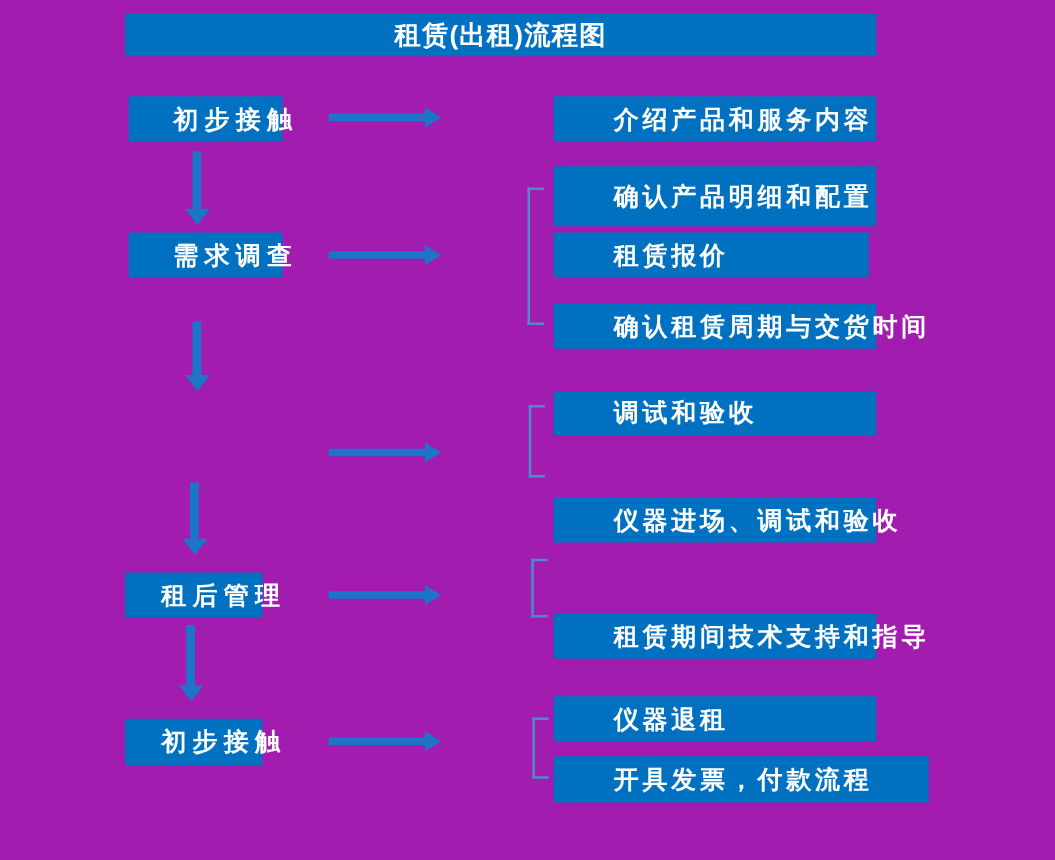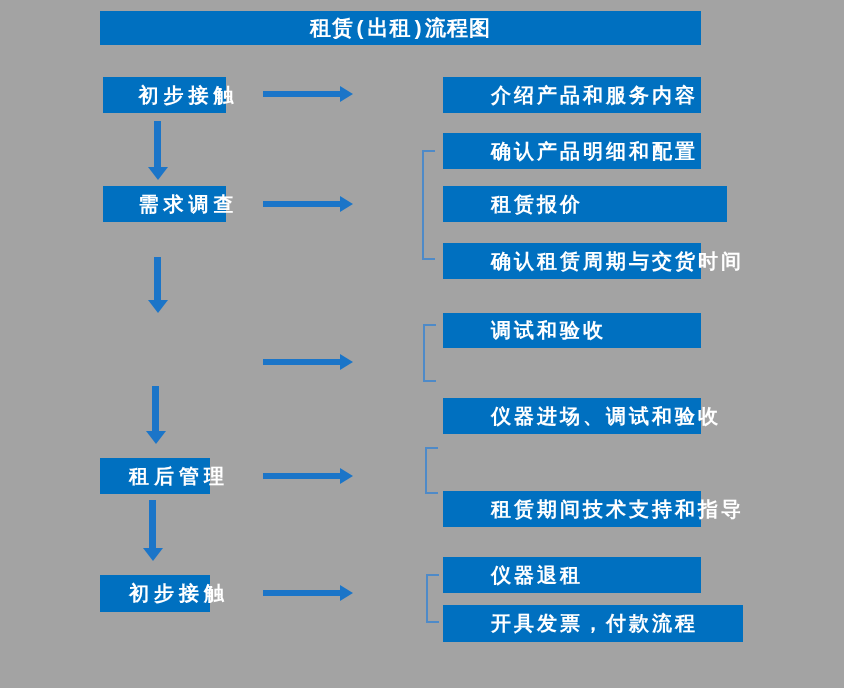--- a/index.html
+++ b/index.html
@@ -7,23 +7,23 @@
     --arrow-blue: #1B75C8;
     --bracket-blue: #4E8AC8;
     --text-white: #FFFFFF;
   }
   * { margin: 0; padding: 0; box-sizing: border-box; }
   html, body { background: #ffffff; }
   .canvas {
     position: relative;
     width: 844px;
     height: 688px;
-    background: #a3a3a3;
+    background: #a21caf;
     overflow: hidden;
-    font-family: Liberation Mono, monospace;
+    font-family: Liberation Sans, sans-serif;
   }
   .box {
     position: absolute;
     background: var(--box-blue);
     color: var(--text-white);
     font-weight: bold;
     font-size: 20px;
     letter-spacing: 4px;
     display: flex;
     align-items: center;
@@ -93,24 +93,24 @@
   <div class="box step" style="left:100px; top:458px; width:110px; height:36px;">
       <span>租后管理</span>
     </div>
   <div class="box step" style="left:100px; top:575px; width:110px; height:37px;">
       <span>初步接触</span>
     </div>
 
   <div class="box detail" style="left:443px; top:77px;  width:258px; height:36px;">
       <span>介绍产品和服务内容</span>
     </div>
-  <div class="box detail" style="left:443px; top:133px; width:258px; height:36px;">
+  <div class="box detail" style="left:443px; top:133px; width:258px; height:48px;">
       <span>确认产品明细和配置</span>
     </div>
-  <div class="box detail" style="left:443px; top:186px; width:284px; height:36px;">
+  <div class="box detail" style="left:443px; top:186px; width:252px; height:36px;">
       <span>租赁报价</span>
     </div>
   <div class="box detail" style="left:443px; top:243px; width:258px; height:36px;">
       <span>确认租赁周期与交货时间</span>
     </div>
   <div class="box detail" style="left:443px; top:313px; width:258px; height:35px;">
       <span>调试和验收</span>
     </div>
   <div class="box detail" style="left:443px; top:398px; width:258px; height:36px;">
       <span>仪器进场、调试和验收</span>

